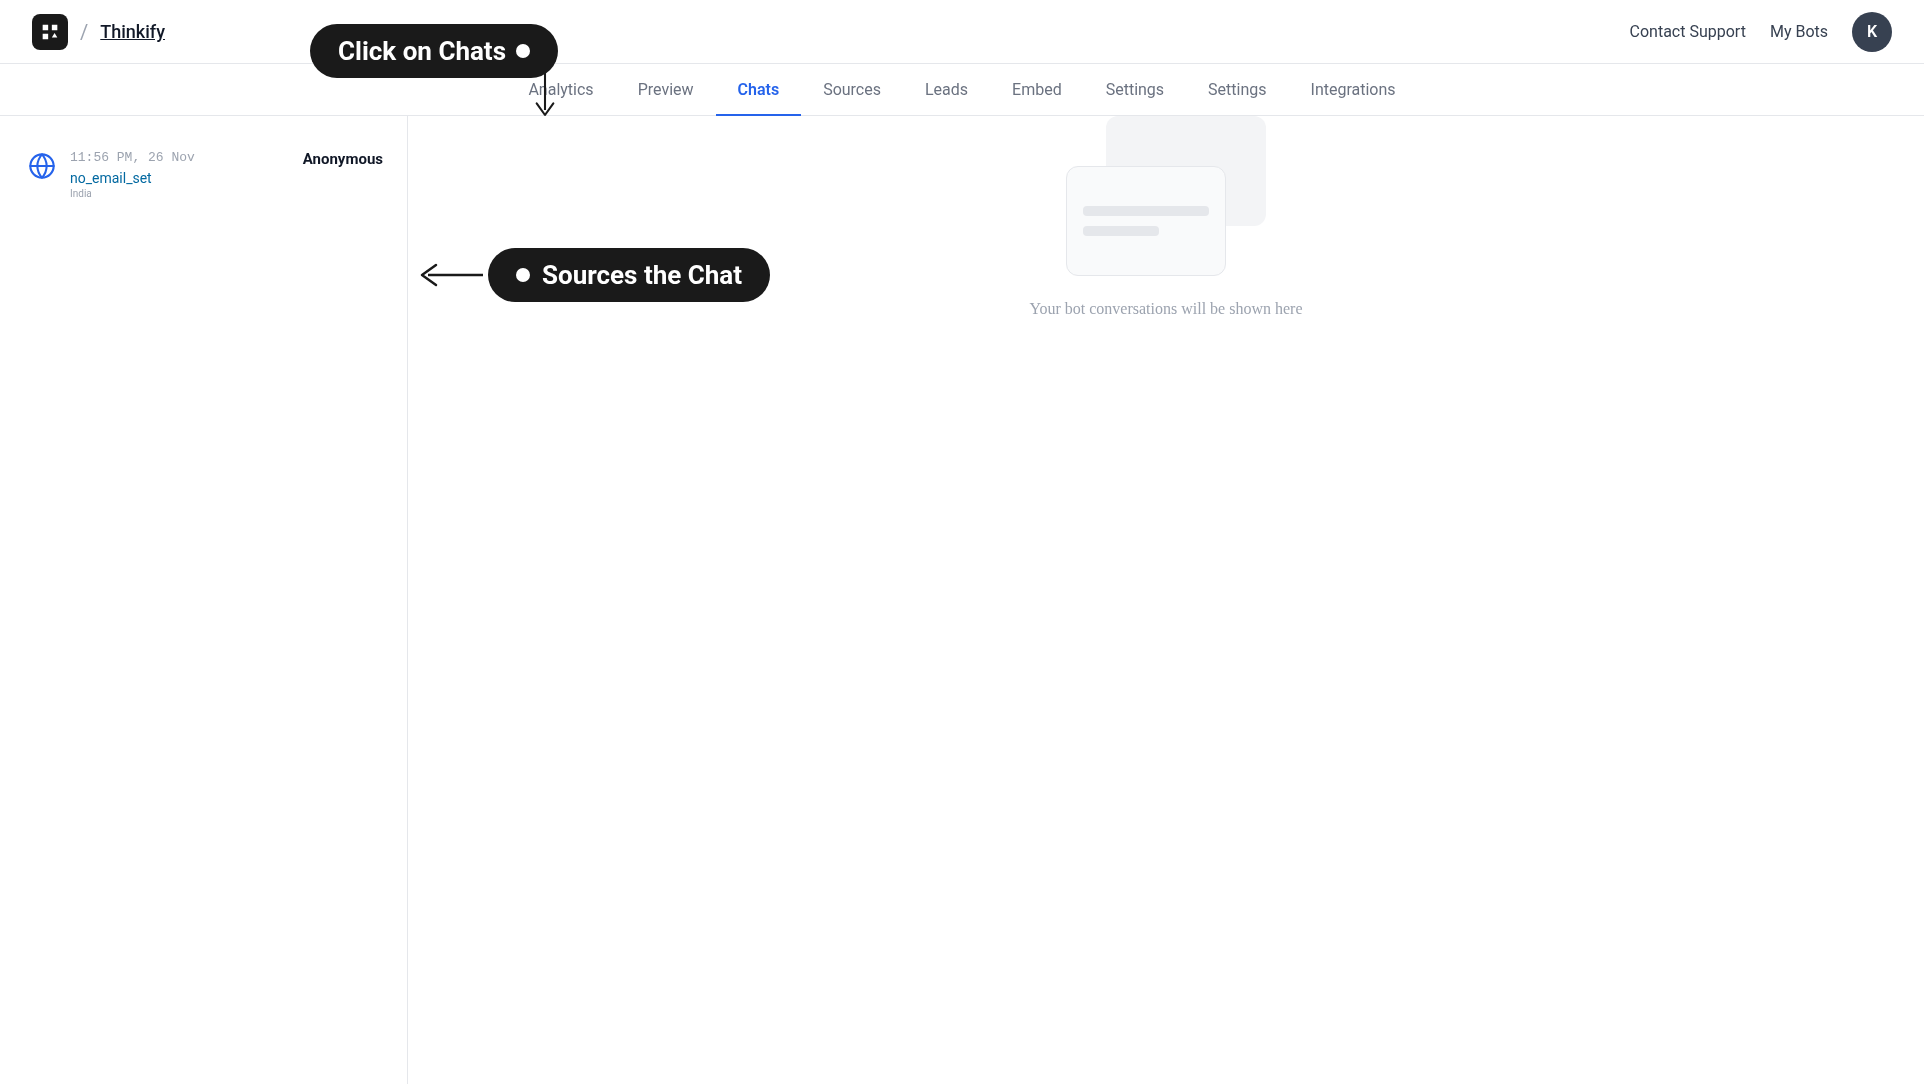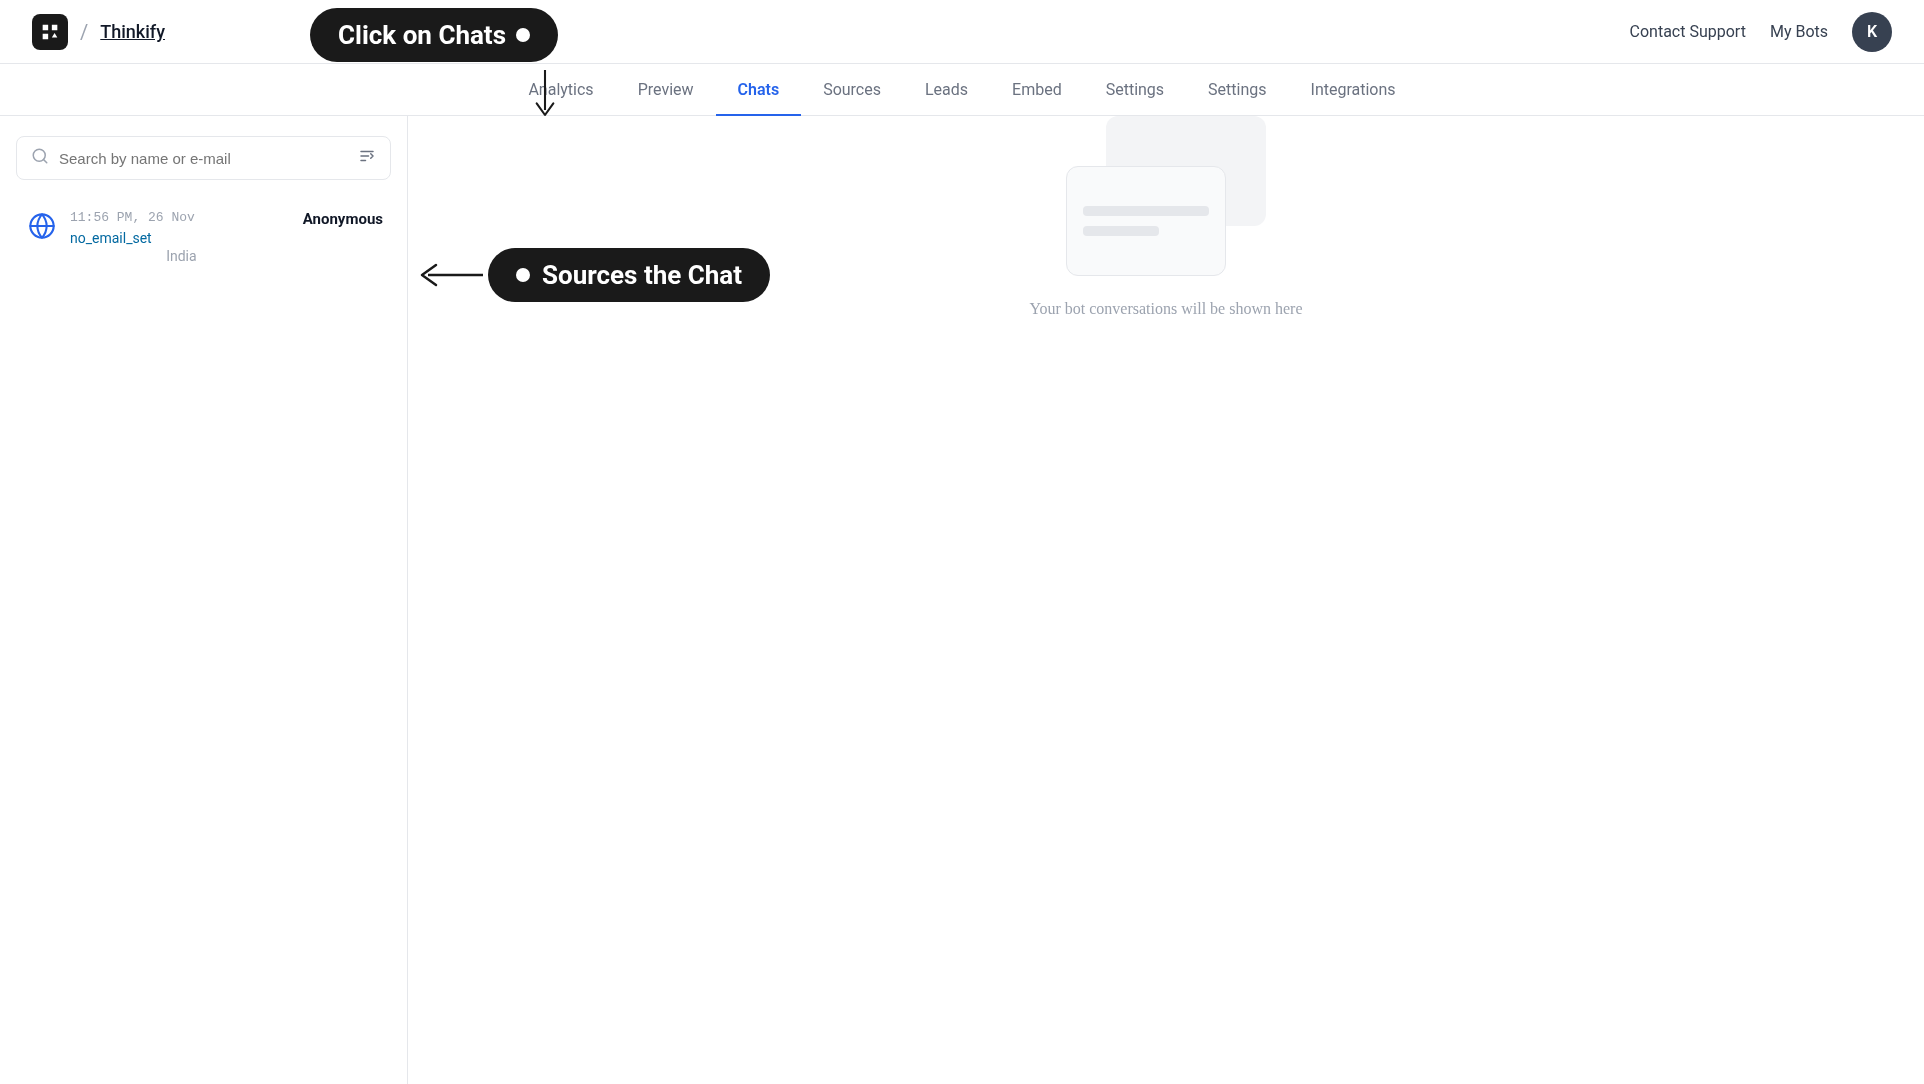--- a/index.html
+++ b/index.html
@@ -48,21 +48,21 @@
       font-size: 18px;
       font-weight: 500;
       color: #111827;
       text-decoration: underline;
     }
 
     
     .tooltip-chats {
       position: absolute;
       left: 310px;
-      top: 8px;
+      top: 24px;
       background: #1a1a1a;
       color: white;
       font-size: 26px;
       font-weight: 700;
       padding: 12px 28px;
       border-radius: 40px;
       display: flex;
       align-items: center;
       gap: 10px;
       z-index: 10;
@@ -220,25 +220,24 @@
       font-size: 15px;
       font-weight: 700;
       color: #111827;
     }
     .chat-email {
       font-size: 14px;
       color: #0369a1;
       grid-column: 2;
     }
     .chat-country {
-      font-size: 14px;
+      font-size: 10px;
       color: #9ca3af;
       grid-column: 2;
       grid-row: 3;
-      text-align: center;
     }
     .chat-time {
       font-size: 13px;
       color: #9ca3af;
       grid-row: 1;
       align-self: start;
       white-space: nowrap;
       font-family: Liberation Mono, monospace;
     }
 
@@ -360,37 +359,20 @@
   <div class="nav-tab">Leads</div>
   <div class="nav-tab">Embed</div>
   <div class="nav-tab">Settings</div>
   <div class="nav-tab">Settings</div>
   <div class="nav-tab">Integrations</div>
 </nav>
 
 <div class="main-content">
 
   <div class="sidebar">
-    <div class="search-box">
-      <span class="search-icon">
-        <svg width="18" height="18" viewBox="0 0 24 24" fill="none" stroke="currentColor" stroke-width="2" stroke-linecap="round" stroke-linejoin="round">
-          <circle cx="11" cy="11" r="8"></circle>
-          <line x1="21" y1="21" x2="16.65" y2="16.65"></line>
-        </svg>
-      </span>
-      <input class="search-input" type="text" placeholder="Search by name or e-mail" style="">
-      <span class="filter-icon">
-        <svg width="18" height="18" viewBox="0 0 24 24" fill="none" stroke="#6b7280" stroke-width="2" stroke-linecap="round" stroke-linejoin="round">
-          <line x1="4" y1="6" x2="20" y2="6"></line>
-          <line x1="4" y1="12" x2="14" y2="12"></line>
-          <line x1="4" y1="18" x2="10" y2="18"></line>
-          <polyline points="17 15 20 12 17 9" fill="none" stroke="#6b7280" stroke-width="2"></polyline>
-        </svg>
-      </span>
-    </div>
 
     <div class="chat-item">
       <div class="chat-avatar">
         <svg class="globe-icon" viewBox="0 0 24 24" fill="none" stroke="#2563eb" stroke-width="1.8" stroke-linecap="round" stroke-linejoin="round">
           <circle cx="12" cy="12" r="10"></circle>
           <line x1="2" y1="12" x2="22" y2="12"></line>
           <path d="M12 2a15.3 15.3 0 0 1 4 10 15.3 15.3 0 0 1-4 10 15.3 15.3 0 0 1-4-10 15.3 15.3 0 0 1 4-10z"></path>
         </svg>
       </div>
       <div class="chat-name">Anonymous</div>

